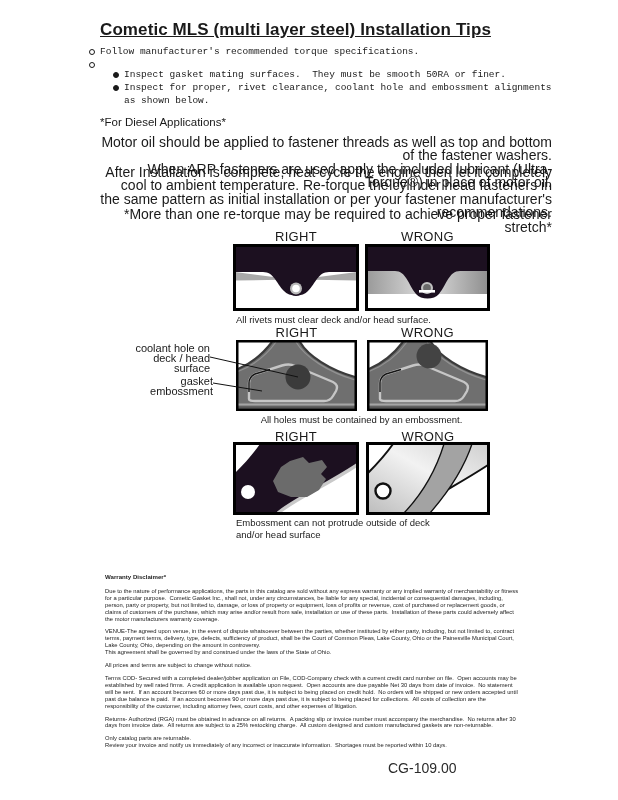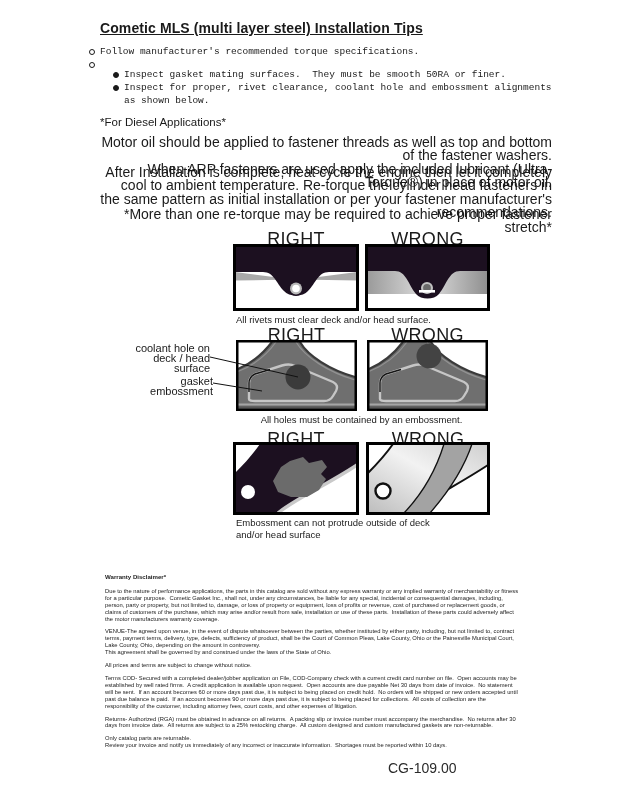--- a/index.html
+++ b/index.html
@@ -5,38 +5,38 @@
   html,body{margin:0;padding:0;}
   body{
     width:618px;height:800px;background:#ffffff;
     font-family:"Liberation Sans", sans-serif;color:#1a1a1a;
     -webkit-font-smoothing:antialiased;
   }
   .page{position:relative;width:618px;height:800px;background:#fff;overflow:hidden;}
   .pre{white-space:pre-wrap;}
   .doc-title{
     position:absolute;left:100px;top:20px;
-    font-size:14px;font-weight:bold;text-decoration:underline;
+    font-size:17px;font-weight:bold;text-decoration:underline;
     letter-spacing:0.1px;
   }
   .tips{position:absolute;left:89px;top:45px;width:470px;font-size:9.5px;line-height:13.2px;font-family:Liberation Mono, monospace;}
   .tip-row{display:flex;align-items:flex-start;}
   .tip-row .marker{
     flex:0 0 auto;width:4px;height:4px;border:1px solid #1a1a1a;border-radius:50%;
     margin:3.5px 5px 0 0;background:#fff;
   }
   .tip-sub{margin-left:24px;}
   .tip-sub .marker{background:#1a1a1a;border-color:#1a1a1a;margin-top:4px;}
   .diesel-heading{position:absolute;left:100px;top:116px;font-size:11.5px;font-weight:normal;}
   .para{position:absolute;left:100px;width:452px;font-size:14px;line-height:13.4px;text-align:right;}
   .p1{top:136px;}
   .p2{top:166px;}
   .p3{top:208px;}
 
-  .fig-label{position:absolute;font-size:18px;letter-spacing:0.3px;text-align:center;}
+  .fig-label{position:absolute;font-size:13px;letter-spacing:0.3px;text-align:center;}
   .fig-box{position:absolute;}
   .fig-box svg{display:block;width:100%;height:100%;}
   .fig-caption{position:absolute;font-size:9.5px;line-height:11.5px;}
 
   
   .f1-label-right{left:233px;top:229px;width:126px;}
   .f1-label-wrong{left:365px;top:229px;width:125px;}
   .f1-box-right{left:233px;top:244px;width:126px;height:67px;}
   .f1-box-wrong{left:365px;top:244px;width:125px;height:67px;}
   .f1-caption{left:236px;top:314px;width:300px;}

